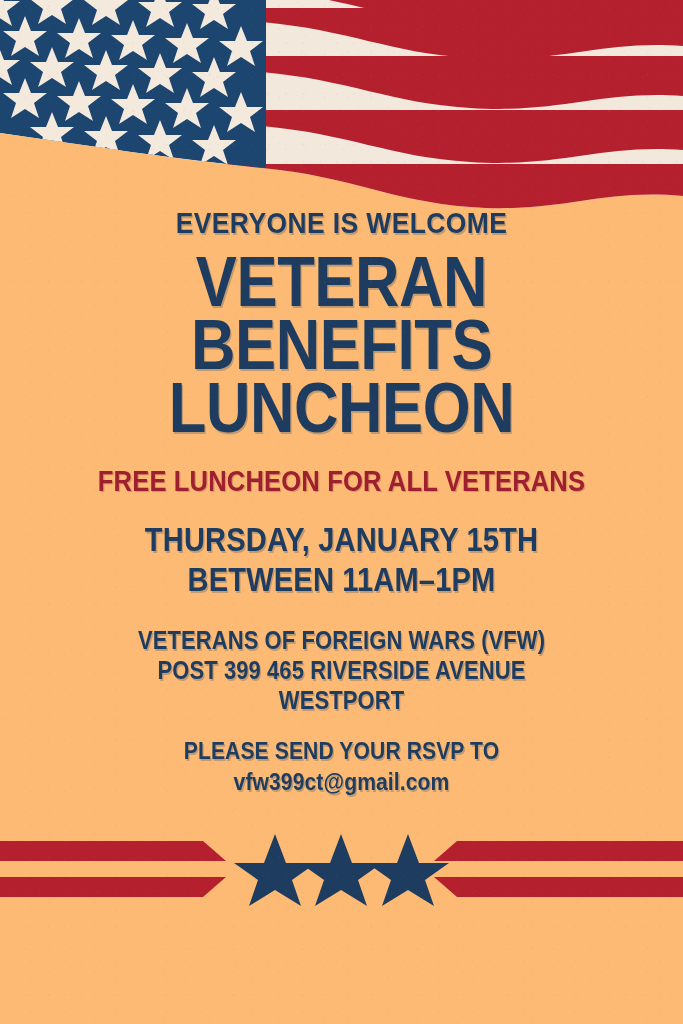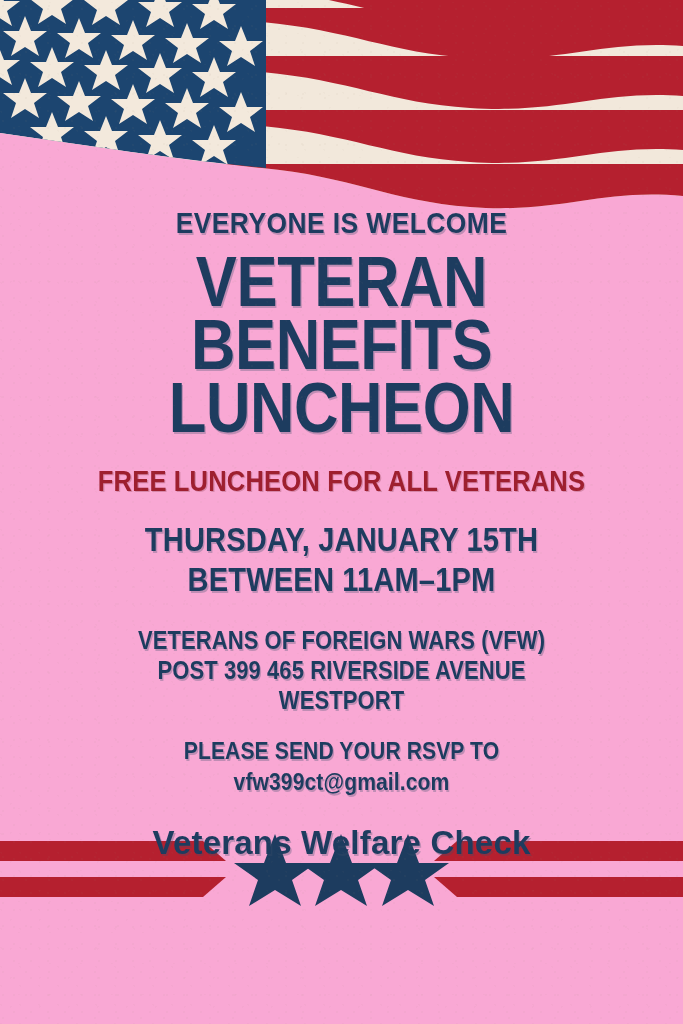--- a/index.html
+++ b/index.html
@@ -6,21 +6,21 @@
   html, body {
     margin: 0;
     padding: 0;
     background: #3a3a3a;
   }
   #poster {
     position: relative;
     width: 683px;
     height: 1024px;
     margin: 0 auto;
-    background: #f9a8d4;
+    background: #fdba74;
     overflow: hidden;
     font-family: "Liberation Sans", sans-serif;
     -webkit-font-smoothing: antialiased;
   }
   
   #grain {
     position: absolute;
     inset: 0;
     pointer-events: none;
     opacity: .5;
@@ -225,21 +225,20 @@
     <div class="line cond venue">VETERANS OF FOREIGN WARS (VFW)</div>
 
     <div class="line cond venue" style="margin-top:0">POST 399 465 RIVERSIDE AVENUE</div>
 
     <div class="line cond venue" style="margin-top:0">WESTPORT</div>
 
     <div class="line cond rsvp">PLEASE SEND YOUR RSVP TO</div>
 
     <div class="line cond rsvp email" style="margin-top:0">vfw399ct@gmail.com</div>
 
-    <div class="line signoff">Veterans Welfare Check</div>
   </div>
 
   <div id="banner">
     <svg width="683" height="78" viewBox="0 0 683 78" xmlns="http://www.w3.org/2000/svg">
 
       <g fill="#b5202f">
         <path d="M0,11 H203 L226,31 H0 Z"></path>
         <path d="M0,47 H226 L203,67 H0 Z"></path>
       </g>
 

